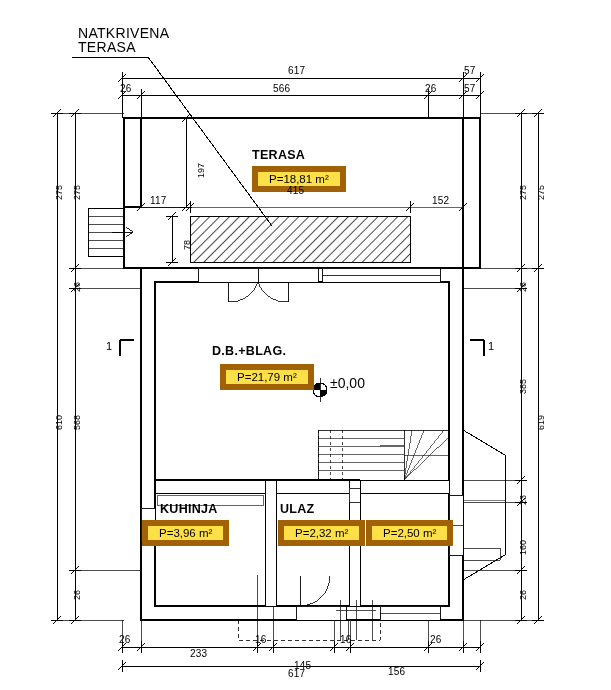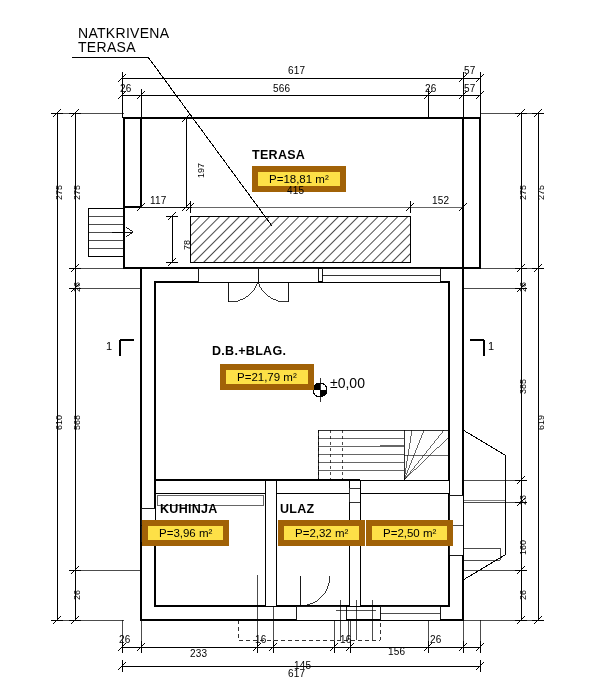--- a/index.html
+++ b/index.html
@@ -237,15 +237,15 @@
 <div class="lbl area" style="left:278px;top:520px;">P=2,32 m²</div>
 
 <div class="lbl room" style="left:368px;top:502px;margin-top:32px;">KP</div>
 <div class="lbl area" style="left:366px;top:520px;">P=2,50 m²</div>
 
 <div class="lbl dim" style="left:119px;top:634px;">26</div>
 <div class="lbl dim" style="left:190px;top:648px;">233</div>
 <div class="lbl dim" style="left:255px;top:634px;">16</div>
 <div class="lbl dim" style="left:294px;top:660px;">145</div>
 <div class="lbl dim" style="left:340px;top:634px;">16</div>
-<div class="lbl dim" style="left:388px;top:646px;">156</div>
+<div class="lbl dim" style="left:388px;top:666px;">156</div>
 <div class="lbl dim" style="left:430px;top:634px;">26</div>
 <div class="lbl dim" style="left:288px;top:668px;">617</div>
 
 </body></html>

